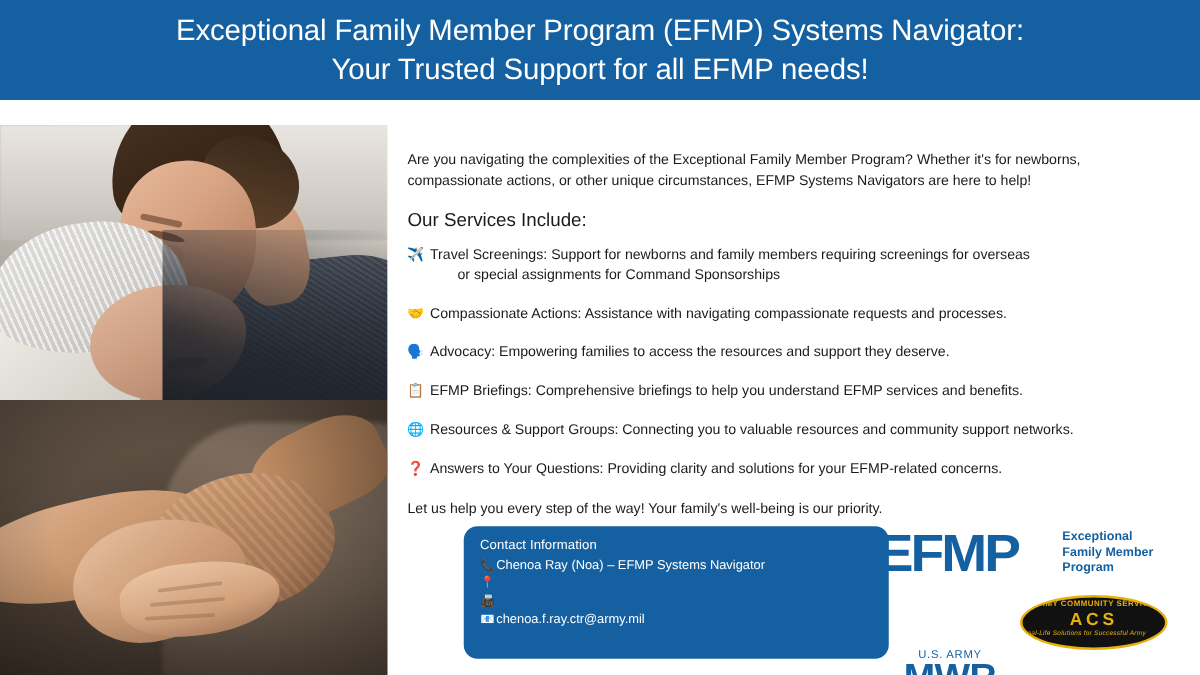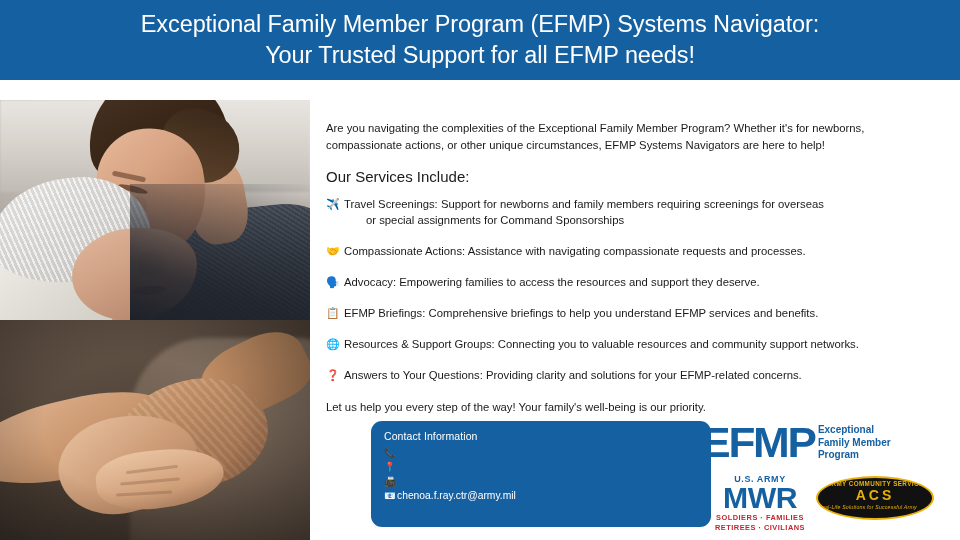--- a/index.html
+++ b/index.html
@@ -224,33 +224,33 @@
     font-size:10.3px; line-height:14.4px; white-space:nowrap;
   }
   .contact-ico {
     width:13px; min-width:13px; font-size:9.5px; line-height:14.4px;
   }
 
   
   .logos {
     position:absolute; left:368px; top:0px; width:262px; height:118px;
   }
-  .efmp-logo { position:absolute; left:10px; top:6px; display:flex; align-items:center; }
+  .efmp-logo { position:absolute; left:10px; top:6px; display:flex; align-items:center;gap:32px; }
   .efmp-word {
     font-family:"Liberation Sans", sans-serif;
     font-size:42px; font-weight:bold; color:#1560A0;
     letter-spacing:-2.2px; line-height:42px;
     transform:scaleX(1.05);
   }
   .efmp-sub {
     margin-left:6px; color:#1560A0;
     font-size:10px; font-weight:bold; line-height:12.8px;
   }
   .mwr-logo { position:absolute; left:12px; top:58px; text-align:center; width:108px; }
-  .mwr-top { font-size:9px; font-weight:bold; color:#1560A0; letter-spacing:.6px; }
+  .mwr-top { font-size:9px; font-weight:normal; color:#1560A0; letter-spacing:.6px;margin-top:44px; }
   .mwr-word {
     font-size:29px; font-weight:bold; color:#1560A0;
     letter-spacing:-0.5px; line-height:29px; transform:scaleX(1.04);
   }
   .mwr-bot1, .mwr-bot2 {
     font-size:7.4px; font-weight:bold; color:#C1272D; letter-spacing:.5px; line-height:9.5px;
   }
   .acs-logo {
     position:absolute; left:122px; top:60px; width:118px; height:44px;
     background:#111111; border-radius:50%/50%;
@@ -361,20 +361,21 @@
 
   <p class="closing">Let us help you every step of the way! Your family's well-being is our priority.</p>
 
   <div class="bottom-row">
 
     <div class="contact-card">
       <div class="contact-title">Contact Information</div>
 
       <div class="contact-line">
         <span class="contact-ico">📞</span>
+        <span>Chenoa Ray (Noa) – EFMP Systems Navigator</span>
       </div>
 
 
       <div class="contact-line">
         <span class="contact-ico">📍</span>
       </div>
 
       <div class="contact-line">
         <span class="contact-ico">📠</span>
       </div>

